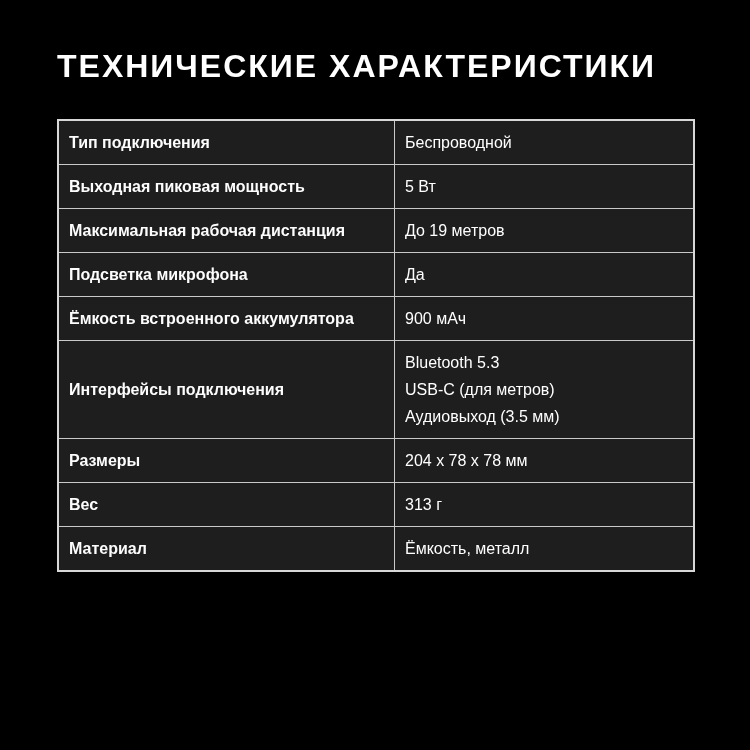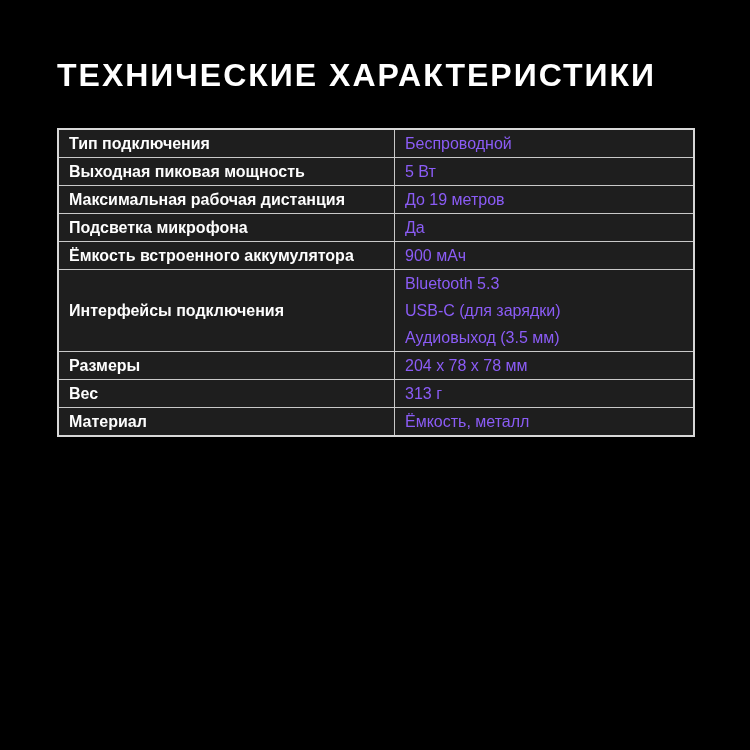--- a/index.html
+++ b/index.html
@@ -11,50 +11,50 @@
     position: relative;
     width: 750px;
     height: 750px;
     background: #000000;
     box-sizing: border-box;
     padding: 42px 56px 0 57px;
     font-family: "Liberation Sans", sans-serif;
     overflow: hidden;
   }
   .page-title {
-    margin: 15px 0 34px 0;
+    margin: 6px 0 34px 0;
     color: #ffffff;
     font-size: 32px;
     font-weight: bold;
     letter-spacing: 2px;
     white-space: nowrap;
   }
   table.spec-table {
     width: 638px;
     border-collapse: collapse;
     border: 2px solid #d8d8d8;
     table-layout: fixed;
   }
   table.spec-table td {
     border: 1px solid #c9c9c9;
     background: #1e1e1e;
     font-size: 16px;
-    padding: 0 10px;
+    padding: 8px 10px;
     vertical-align: middle;
   }
   td.label {
     width: 315px;
     color: #fdfdfd;
     font-weight: bold;
     height: 26px;
     line-height: 26px;
     white-space: nowrap;
   }
   td.value {
-    color: #8b5cf6;
+    color: #ffffff;
     font-weight: normal;
   }
   .value-line {
     line-height: 27px;
     height: 27px;
     white-space: nowrap;
   }
 </style>
 </head>
 <body>
@@ -90,21 +90,21 @@
         <tr>
           <td class="label">Ёмкость встроенного аккумулятора</td>
           <td class="value">
             <div class="value-line">900 мАч</div>
           </td>
         </tr>
         <tr>
           <td class="label">Интерфейсы подключения</td>
           <td class="value">
             <div class="value-line">Bluetooth 5.3</div>
-            <div class="value-line">USB-C (для зарядки)</div>
+            <div class="value-line">USB-C (для метров)</div>
             <div class="value-line">Аудиовыход (3.5 мм)</div>
           </td>
         </tr>
         <tr>
           <td class="label">Размеры</td>
           <td class="value">
             <div class="value-line">204 x 78 x 78 мм</div>
           </td>
         </tr>
         <tr>

